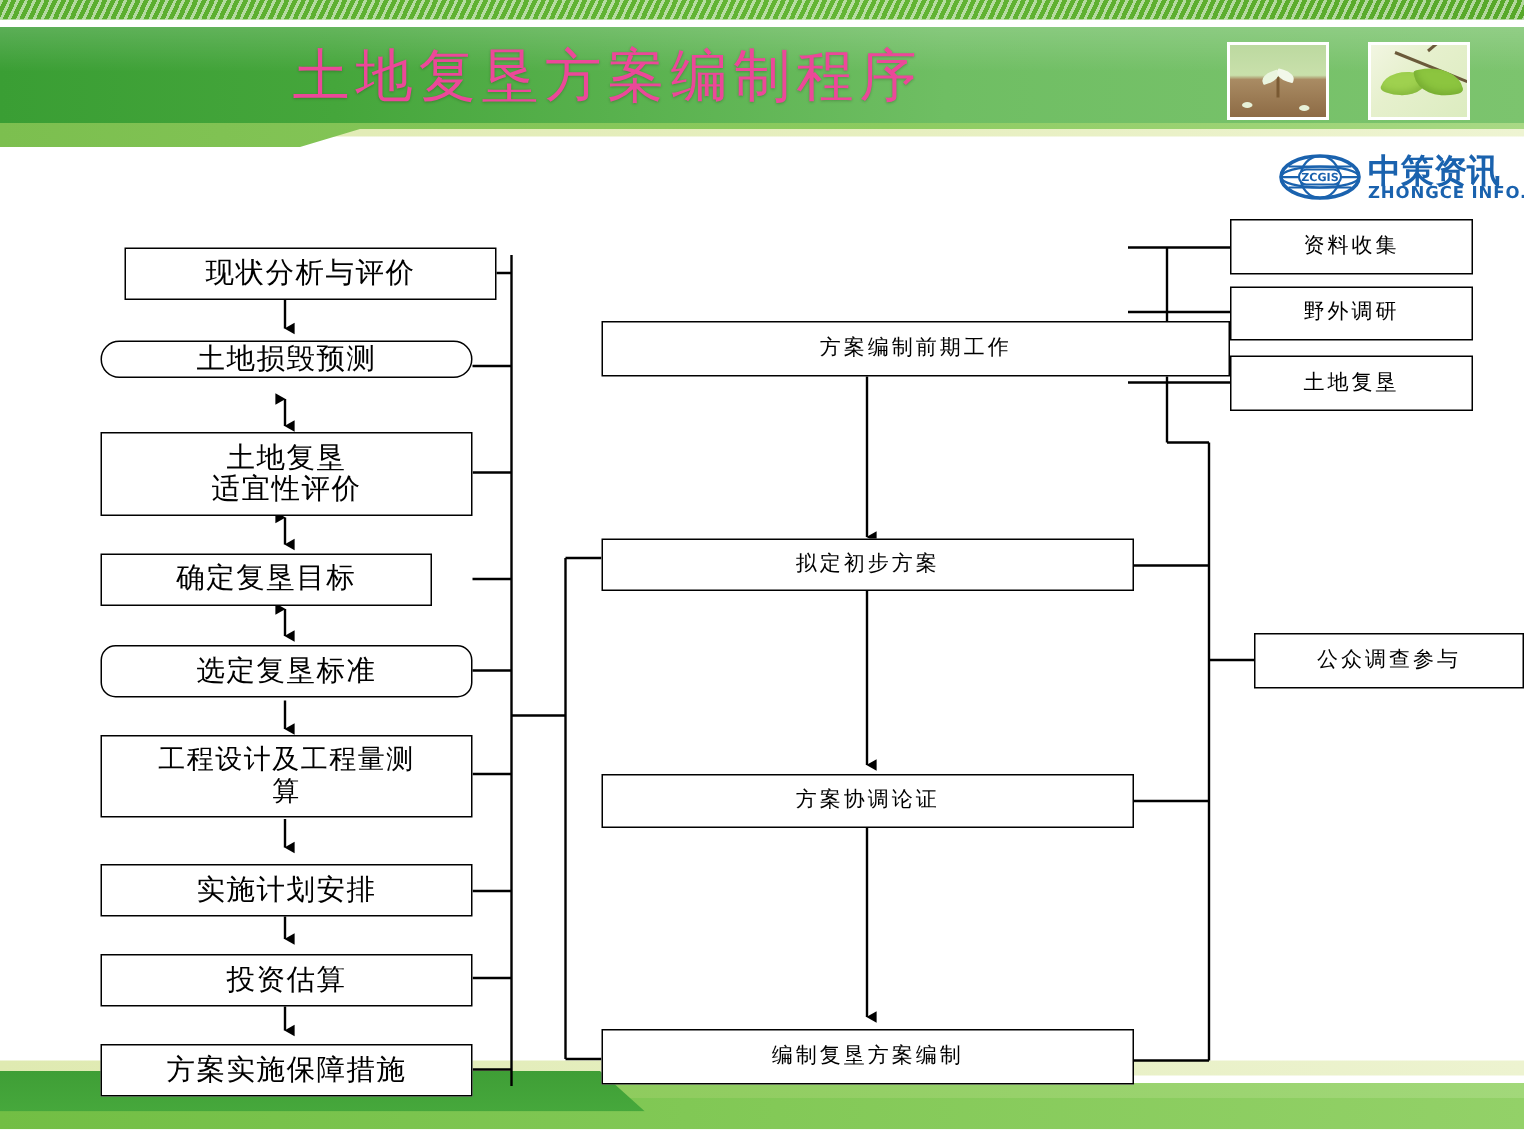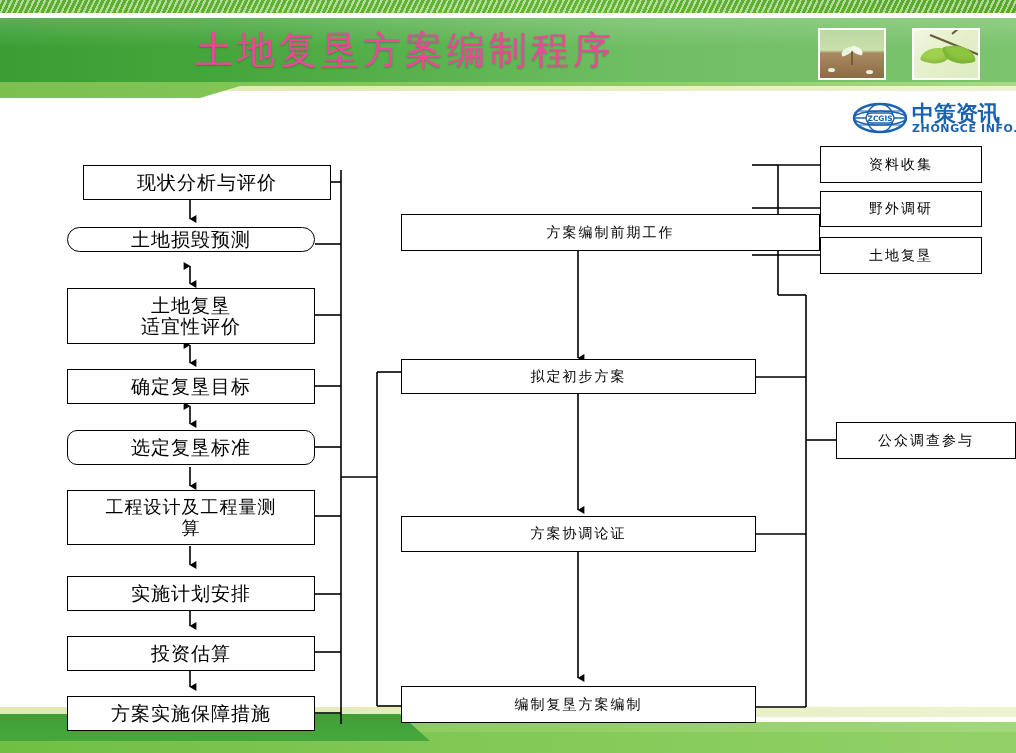--- a/index.html
+++ b/index.html
@@ -232,21 +232,21 @@
 
     <div class="node" style="left:67px;top:165px;width:248px;height:35px;margin-left:16px;">现状分析与评价</div>
 
     <div class="node" style="left:67px;top:227px;width:248px;height:25px;border-radius:15px;">土地损毁预测</div>
 
     <div class="node" style="left:67px;top:288px;width:248px;height:56px;flex-direction:column;">
       <span>土地复垦</span>
       <span>适宜性评价</span>
     </div>
 
-    <div class="node" style="left:67px;top:369px;width:248px;height:35px;">确定复垦目标</div>
+    <div class="node" style="left:67px;top:369px;width:221px;height:35px;font-family:Liberation Mono, monospace;">确定复垦目标</div>
 
     <div class="node" style="left:67px;top:430px;width:248px;height:35px;border-radius:10px;">选定复垦标准</div>
 
     <div class="node small" style="left:67px;top:490px;width:248px;height:55px;flex-direction:column;justify-content:center;">
       <span>工程设计及工程量测</span>
       <span>算</span>
     </div>
 
     <div class="node" style="left:67px;top:576px;width:248px;height:35px;">实施计划安排</div>
 

